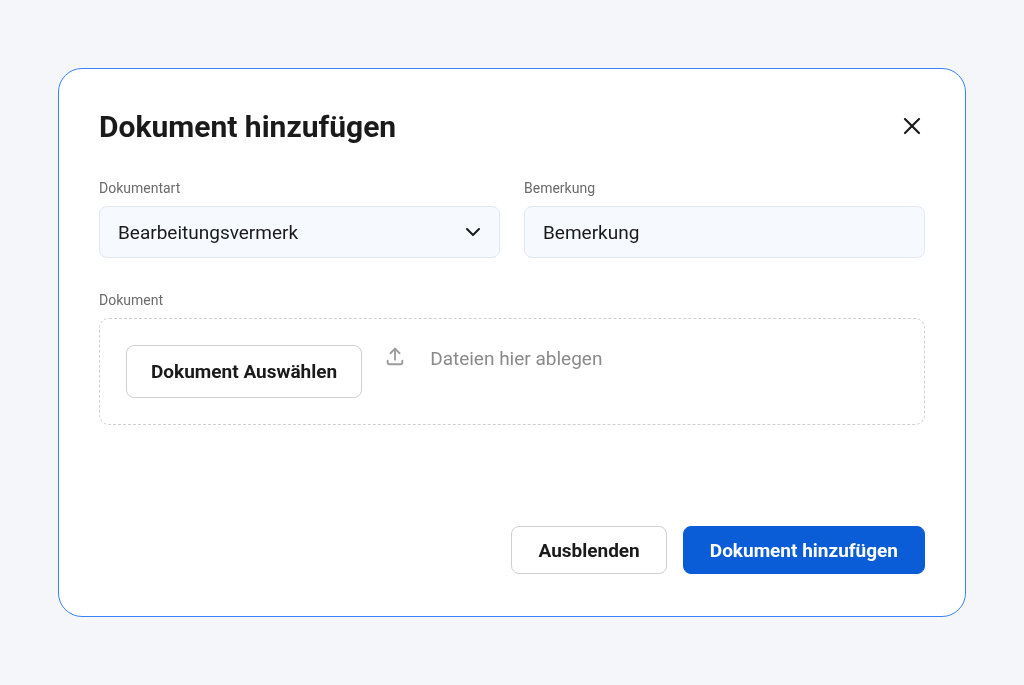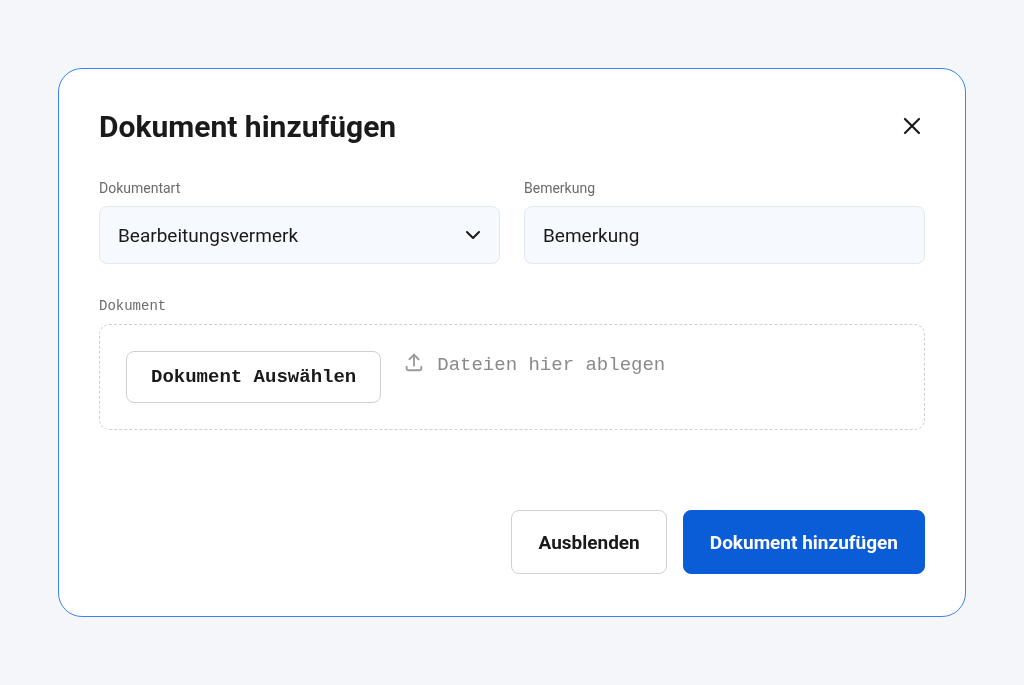--- a/index.html
+++ b/index.html
@@ -56,21 +56,21 @@
     .form-label {
       font-size: 14px;
       color: #6b6b6b;
       margin-bottom: 10px;
     }
     .select-wrapper {
       position: relative;
     }
     .form-select, .form-input {
       width: 100%;
-      height: 58px;
+      height: 52px;
       background: #f6f9fe;
       border: 1px solid #e3e8f0;
       border-radius: 8px;
       padding: 0 18px;
       font-size: 19px;
       color: #1a1a1a;
       display: flex;
       align-items: center;
       justify-content: space-between;
       cursor: pointer;
@@ -81,21 +81,20 @@
       outline: none;
     }
     .form-input::placeholder {
       color: #1a1a1a;
     }
     .chevron {
       font-size: 14px;
     }
     .upload-section {
       margin-bottom: 44px;
-      font-family: Liberation Mono, monospace;
     }
     .upload-area {
       border: 1px dashed #cfcfcf;
       border-radius: 10px;
       padding: 26px 26px;
       display: flex;
       align-items: flex-start;
       gap: 22px;
     }
     .upload-btn {
@@ -105,35 +104,35 @@
       padding: 14px 24px;
       font-size: 19px;
       font-weight: 700;
       color: #1a1a1a;
       cursor: pointer;
       font-family: inherit;
     }
     .upload-hint {
       display: flex;
       align-items: center;
-      gap: 12px;
+      gap: 24px;
       color: #8a8a8a;
       font-size: 19px;
     }
     .upload-icon {
       color: #9a9a9a;
     }
     .footer {
       display: flex;
       justify-content: flex-end;
       gap: 16px;
       margin-top: auto;
     }
     .btn {
-      height: 64px;
+      height: 48px;
       padding: 16px 26px;
       border-radius: 8px;
       font-size: 19px;
       font-weight: 700;
       cursor: pointer;
       font-family: inherit;
       display: flex;
       align-items: center;
       justify-content: center;
     }

